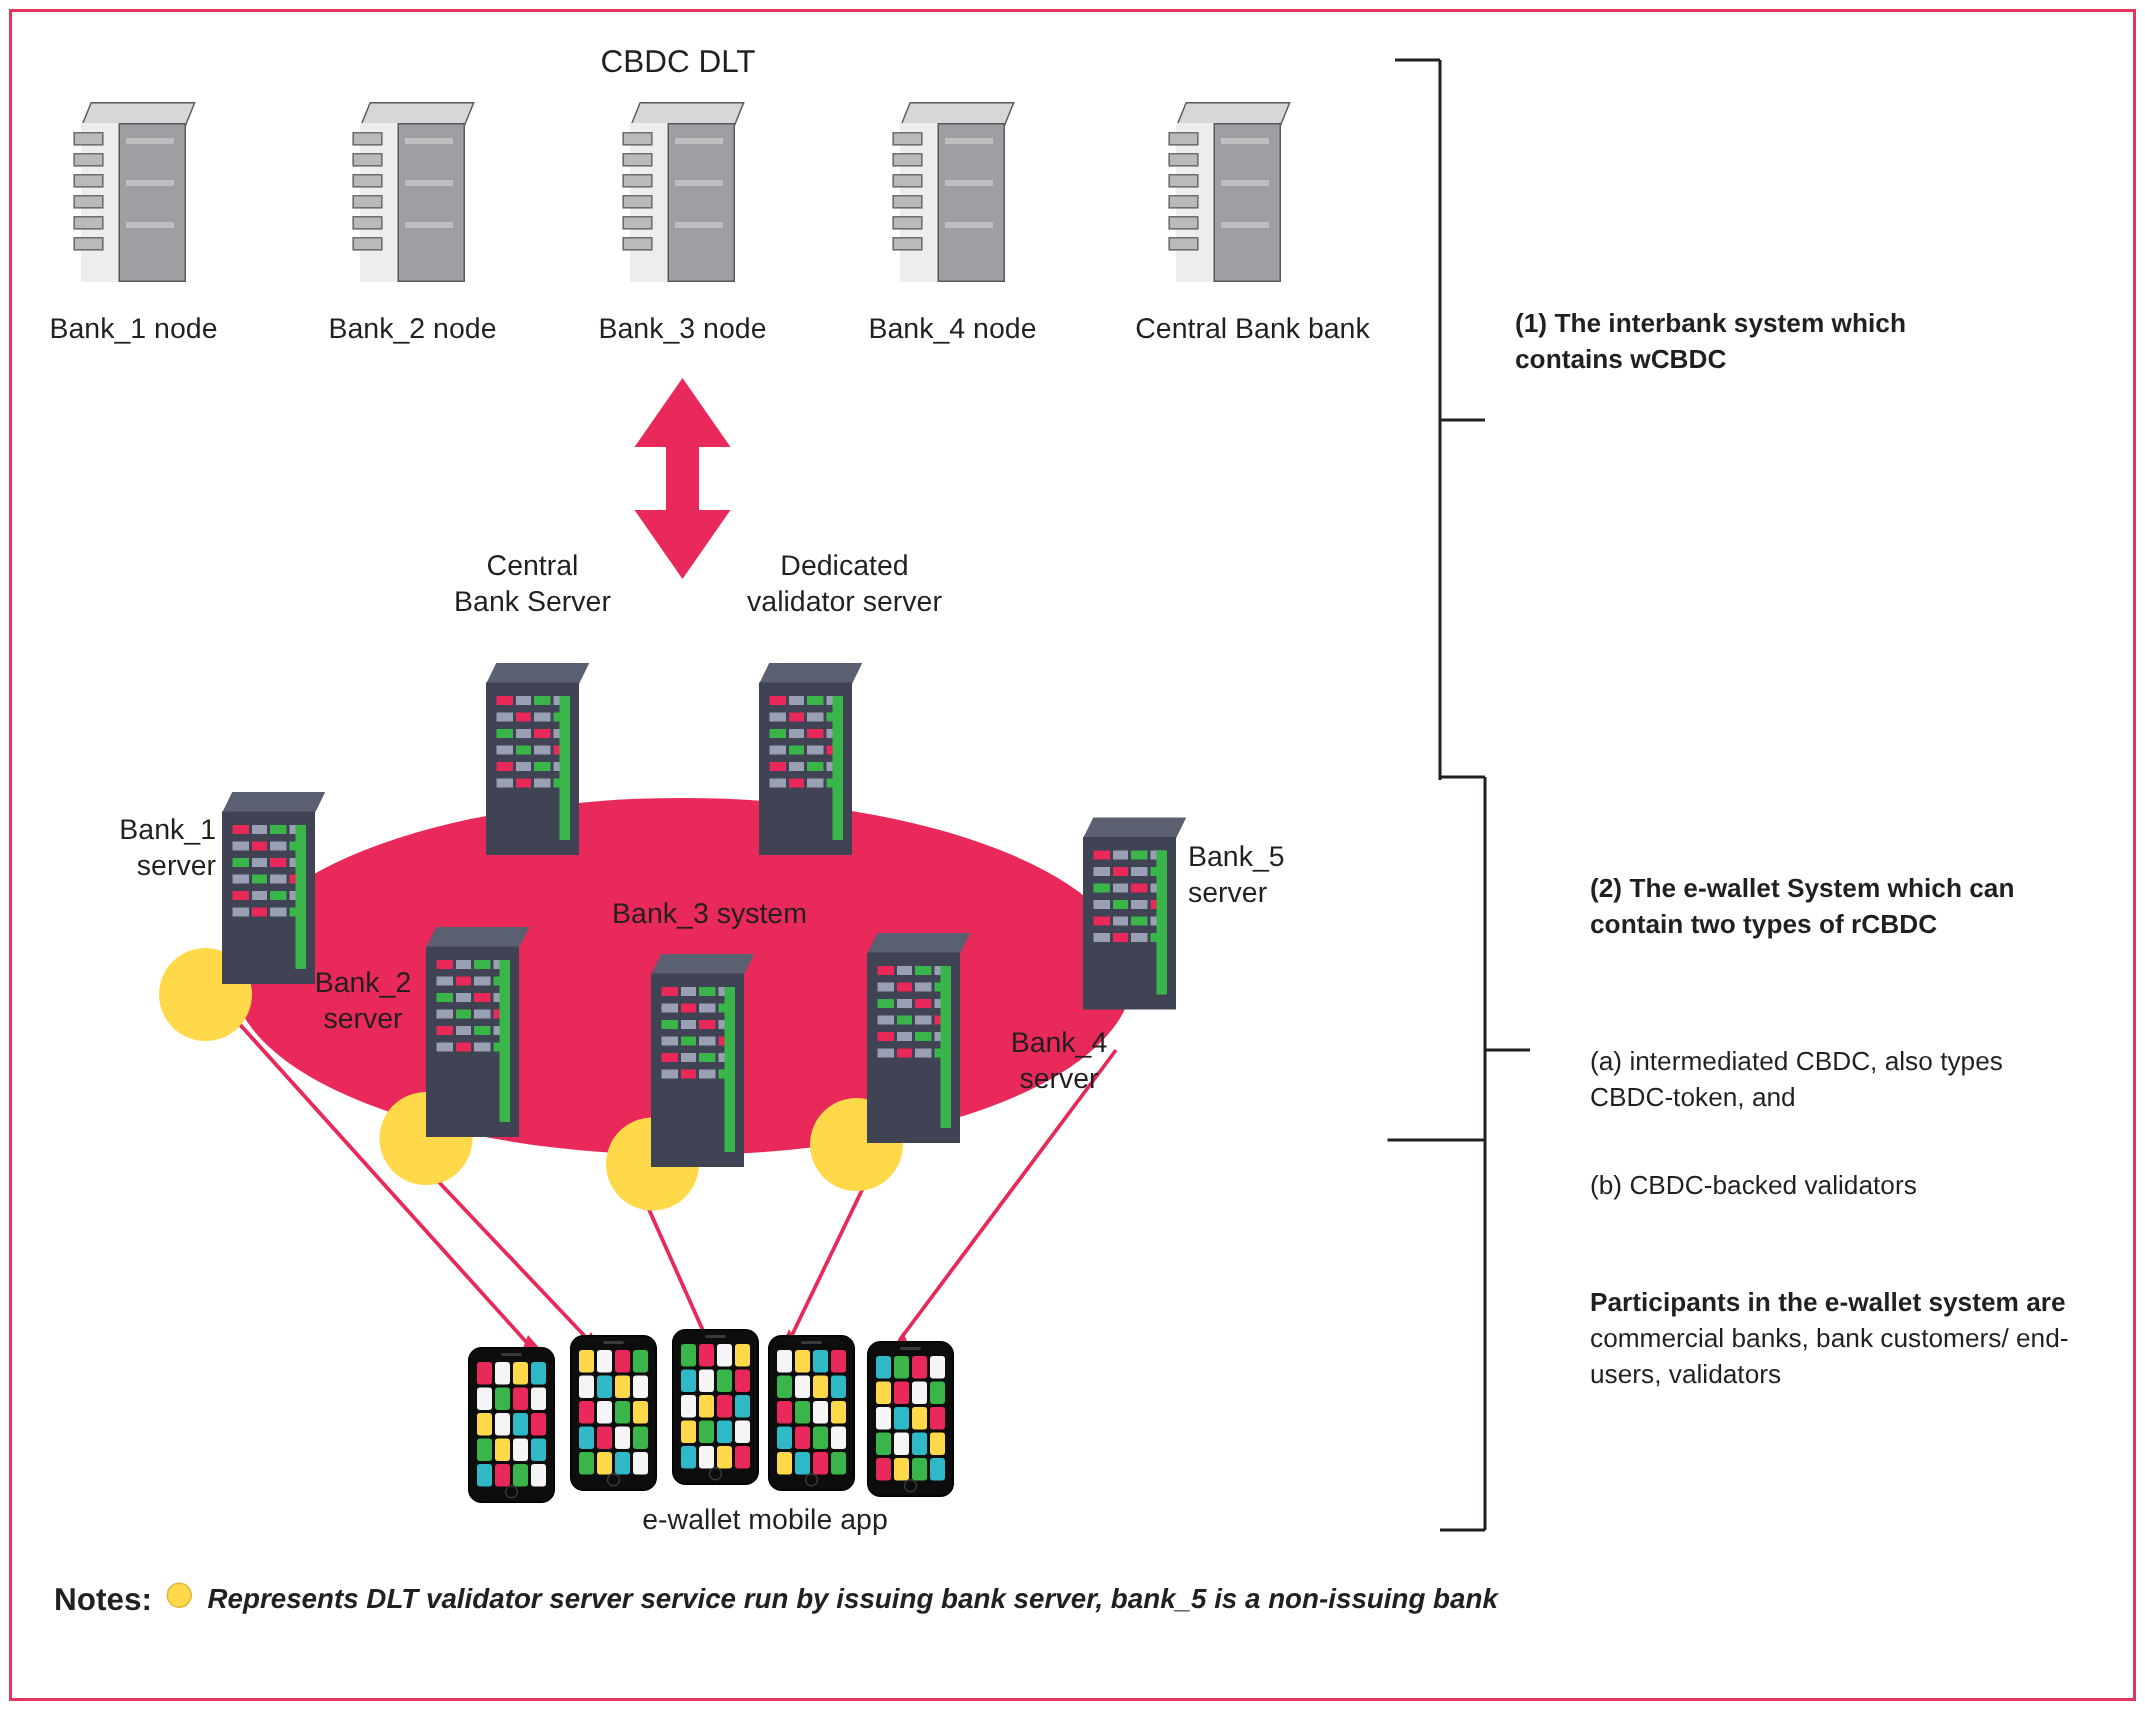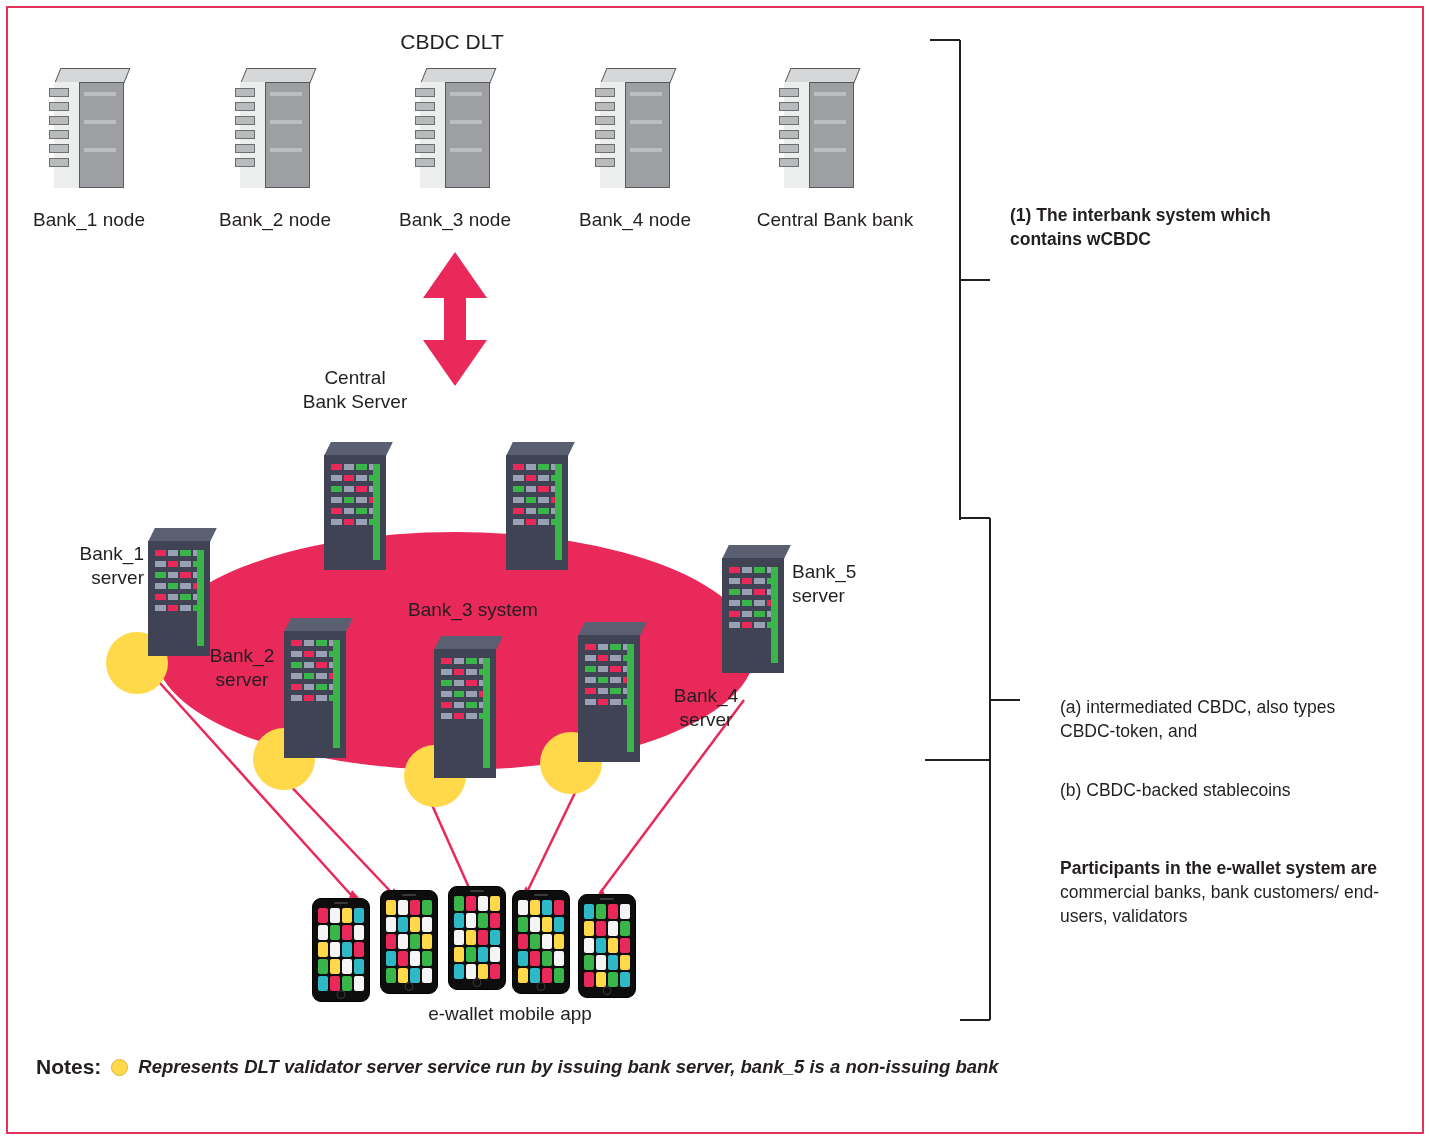--- a/index.html
+++ b/index.html
@@ -221,21 +221,21 @@
   }
   .note b { font-weight: bold; }
 
   
   .notes-row {
     position: absolute;
     left: 36px;
     top: 1055px;
     width: 1350px;
     display: flex;
-    align-items: center;
+    align-items: flex-start;
     gap: 10px;
   }
   .notes-label {
     font-size: 21px;
     font-weight: bold;
     color: #231f20;
   }
   .notes-dot {
     width: 15px;
     height: 15px;
@@ -466,20 +466,22 @@
         </div>
       <div class="row">
           <i style="background:#9aa0b4"></i>
           <i style="background:#e8295a"></i>
           <i style="background:#9aa0b4"></i>
           <i style="background:#3ab54a"></i>
         </div>
     </div>
     <div class="strip" style="top:22px;height:96px;"></div>
   </div>
+  <div class="lbl" style="left:468px;top:366px;width:190px;">Dedicated
+validator server</div>
 
   <div class="tower" style="left:148px;top:528px;height:128px;">
     <div class="top"></div>
     <div class="body" style="height:115px;"></div>
     <div class="panel">
       <div class="row">
           <i style="background:#e8295a"></i>
           <i style="background:#9aa0b4"></i>
           <i style="background:#3ab54a"></i>
           <i style="background:#9aa0b4"></i>
@@ -832,22 +834,25 @@
         <b style="background:#2fb8c6"></b>
     </div>
     <div class="home"></div>
   </div>
   <div class="lbl" style="left:370px;top:1002px;width:280px;">e-wallet mobile app</div>
 
   <div class="note" style="left:1010px;top:203px;">
     <b>(1) The interbank system which contains wCBDC</b>
   </div>
 
+  <div class="note" style="left:1060px;top:580px;width:320px;">
+    <b>(2) The e-wallet System which can contain two types of rCBDC</b>
+  </div>
   <div class="note" style="left:1060px;top:695px;width:320px;">(a) intermediated CBDC, also types CBDC-token, and</div>
-  <div class="note" style="left:1060px;top:778px;width:320px;">(b) CBDC-backed stablecoins</div>
+  <div class="note" style="left:1060px;top:778px;width:320px;">(b) CBDC-backed validators</div>
   <div class="note" style="left:1060px;top:856px;width:320px;">
     <b>Participants in the e-wallet system are</b><span> commercial banks, bank customers/ end-users, validators</span>
   </div>
 
   <div class="notes-row">
     <span class="notes-label">Notes:</span>
     <span class="notes-dot"></span>
     <span class="notes-text">Represents DLT validator server service run by issuing bank server, bank_5 is a non-issuing bank</span>
   </div>
 </div>

